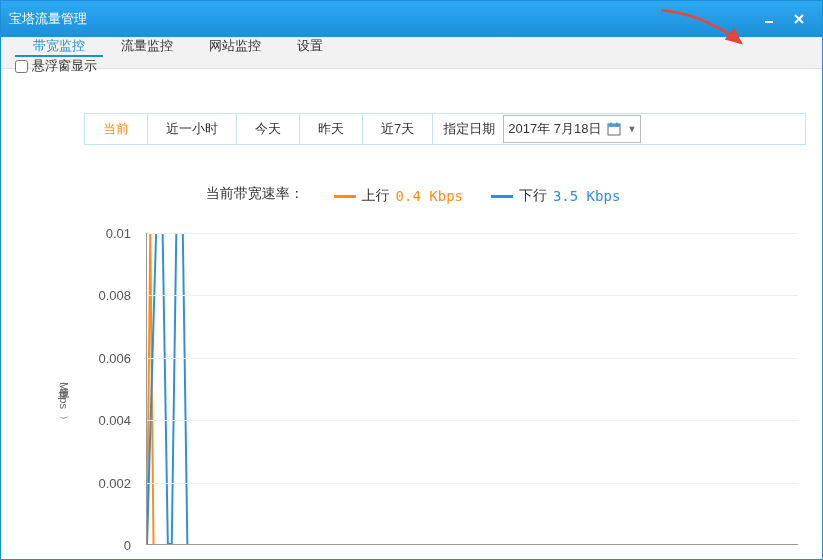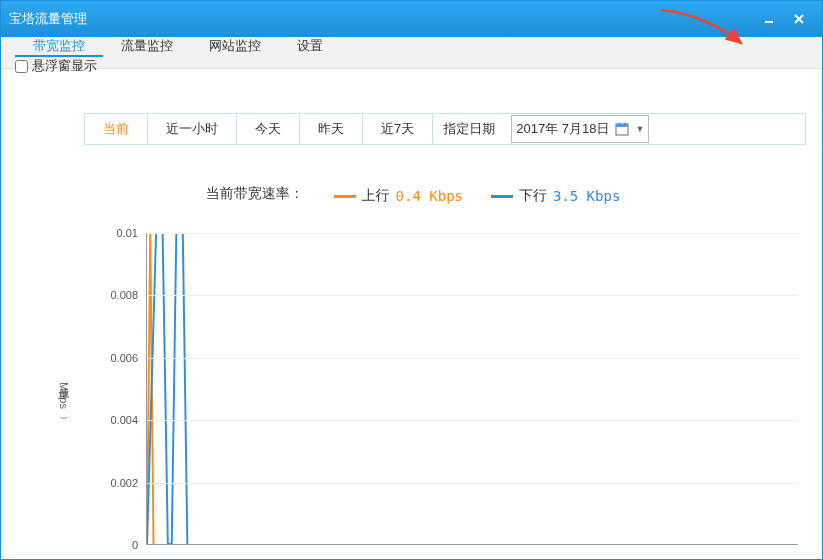--- a/index.html
+++ b/index.html
@@ -13,36 +13,36 @@
 .tabbar { height: 32px; background: #f2f2f2; border-bottom: 1px solid #e0e0e0; display: flex; align-items: stretch; padding: 0 14px; flex-direction: column; }
 .tabbar .tab { padding: 0 18px; display: flex; align-items: center; cursor: pointer; color: #333; font-size: 13px; border-bottom: 2px solid transparent; }
 .tabbar .tab.active { color: #1d8fd8; border-bottom: 2px solid #1d8fd8; }
 .tabbar .spacer { flex: 1; }
 .tabbar .floatwin { display: flex; align-items: center; gap: 4px; padding-right: 6px; }
 .tabbar .floatwin input { width: 13px; height: 13px; }
 .content { padding: 20px 14px 0 29px; }
 .filter-row { border: 1px solid #c7e2f5; height: 32px; display: flex; align-items: stretch; margin: 24px 2px 0 54px; }
 .filter-btn { padding: 0 18px; display: flex; align-items: center; border-right: 1px solid #c7e2f5; cursor: pointer; background: #fff; color: #333; font-size: 13px; }
 .filter-btn.active { color: #ff8c1a; }
-.filter-date { flex: 1; display: flex; align-items: center; padding: 0 10px; gap: 16px; }
+.filter-date { flex: 1; display: flex; align-items: center; padding: 0 10px; gap: 8px; }
 .filter-date .date-box { display: inline-flex; align-items: center; border: 1px solid #bbb; padding: 1px 4px; background: #fff; gap: 6px; height: 28px; }
 .filter-date .date-box .cal-icon { width: 14px; height: 14px; }
 .legend-row { text-align: center; margin: 26px 0 12px 0; font-size: 14px; }
 .legend-row .lbl { margin-right: 14px; }
 .legend-row .chip { display: inline-flex; align-items: center; gap: 6px; margin: 16px 12px; }
 .legend-row .dash { width: 22px; height: 3px; }
 .legend-row .up-dash { background: #ff8c1a; }
 .legend-row .down-dash { background: #2f8ddb; }
 .legend-row .up-val { color: #ff8c1a; font-family: Consolas, monospace; }
 .legend-row .down-val { color: #2f8ddb; font-family: Consolas, monospace; text-align: center; }
 .chart-wrap { position: relative; margin-left: 20px; }
 .ylabel { position: absolute; left: 6px; top: 50%; transform: translateY(-50%); writing-mode: vertical-rl; font-size: 11px; color: #666; }
 .chart-area { position: relative; margin-left: 56px; height: 322px; }
 .y-ticks { position: absolute; left: -6px; top: 0; height: 100%; width: 44px; }
-.y-tick { position: absolute; right: 6px; font-size: 11px; color: #555; transform: translateY(-50%); }
+.y-tick { position: absolute; right: 13px; font-size: 13px; color: #555; transform: translateY(-50%); }
 .plot { position: absolute; left: 40px; right: 10px; top: 0; bottom: 10px; border-left: 1px solid #999; border-bottom: 1px solid #999; }
 .grid-line { position: absolute; left: 0; right: 0; height: 0; border-top: 1px solid #eee; }
 .arrow-annotation { position: absolute; pointer-events: none; }
 </style>
 </head>
 <body>
 
 <div class="window">
   <div class="titlebar">
     <span class="title">宝塔流量管理</span>

